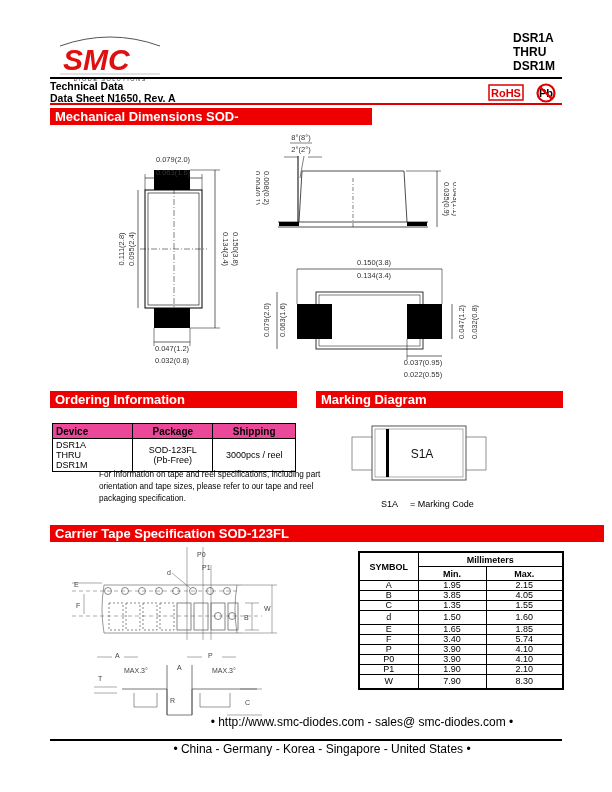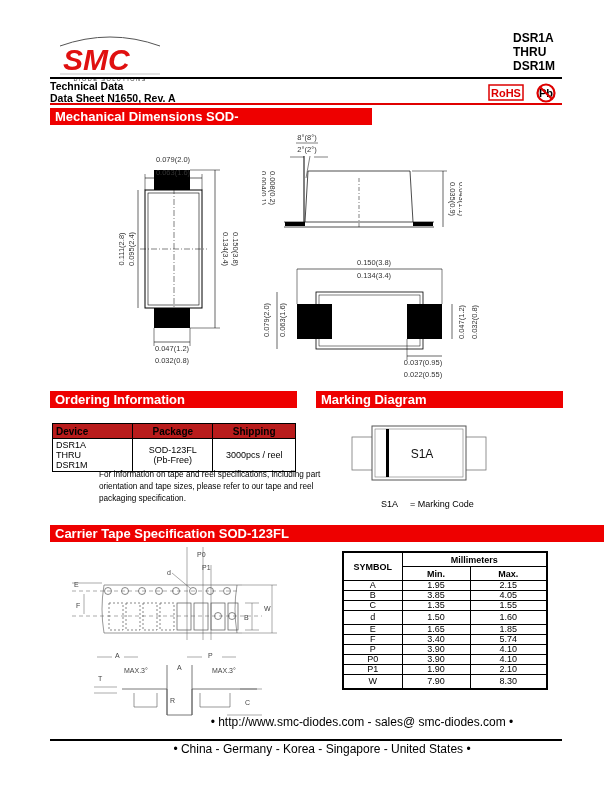--- a/index.html
+++ b/index.html
@@ -8,24 +8,24 @@
   .logo{left:55px;top:32px;width:110px;height:50px;}
   .part{left:513px;top:31px;font-weight:bold;font-size:12px;line-height:14px;}
   .rule{height:2px;background:#000;}
   .tech{left:50px;top:80px;font-weight:bold;font-size:10.5px;line-height:12px;}
   .badges{left:487px;top:82px;width:80px;height:22px;}
   .redrule{left:50px;top:103px;width:512px;height:1.5px;background:#e00000;}
   .bar{background:#ee0000;color:#fff;font-weight:bold;font-size:13px;line-height:17px;height:17px;padding-left:5px;box-sizing:border-box;}
   svg text{font-family:"Liberation Sans",sans-serif;}
   table{border-collapse:collapse;}
   .ord{left:52px;top:423px;width:244px;font-size:9px;}
-  .ord th{background:#b91c1c;border:1px solid #000;font-size:10px;padding:1px 3px;height:12px;}
+  .ord th{background:#ec4899;border:1px solid #000;font-size:10px;padding:1px 3px;height:12px;}
   .ord td{border:1px solid #000;padding:1px 3px;vertical-align:middle;line-height:10px;}
   .note{left:51px;top:469px;width:250px;font-size:8.2px;line-height:12px;margin-left:48px;}
-  .dimtab{left:342px;top:551px;width:206px;font-size:9px;border:2px solid #000;}
+  .dimtab{left:358px;top:551px;width:206px;font-size:9px;border:2px solid #000;}
   .dimtab th{border:1px solid #000;font-weight:bold;font-size:9px;height:13px;padding:0;}
   .dimtab td{border:1px solid #000;text-align:center;padding:0;height:9px;line-height:9px;font-size:9px;}
   .dimtab tr.tall td{height:13px;}
   .footer{left:50px;top:739px;width:512px;height:1.5px;background:#000;}
   .foot{left:0;width:612px;text-align:center;font-size:12px;line-height:16px;padding-left:16px;}
   .mcode{left:381px;top:499px;font-size:9px;}
 </style>
 </head>
 <body>
 
@@ -99,21 +99,21 @@
         <text text-anchor="middle">0.150(3.8)</text>
       </g>
     <line x1="44" y1="178" x2="44" y2="196" stroke="#000" stroke-width="0.5"></line>
       <line x1="80" y1="178" x2="80" y2="196" stroke="#000" stroke-width="0.5"></line>
     <line x1="44" y1="192" x2="80" y2="192" stroke="#000" stroke-width="0.6"></line>
     <text x="62" y="201" text-anchor="middle">0.047(1.2)</text>
     <text x="62" y="213" text-anchor="middle">0.032(0.8)</text>
   </svg>
 </div>
 
-<div class="abs" style="left:262px;top:128px;">
+<div class="abs" style="left:256px;top:128px;">
   <svg width="200" height="105" viewBox="0 0 200 105" font-size="7.5" fill="#333">
     <text x="45" y="12" text-anchor="middle">8°(8°)</text>
     <line x1="34" y1="15" x2="56" y2="15" stroke="#000" stroke-width="0.5"></line>
     <text x="45" y="24" text-anchor="middle">2°(2°)</text>
     <line x1="42" y1="28" x2="42" y2="95" stroke="#000" stroke-width="1"></line>
     <line x1="48" y1="28" x2="44" y2="50" stroke="#000" stroke-width="0.5"></line>
     <line x1="28" y1="29" x2="42" y2="29" stroke="#000" stroke-width="0.5"></line>
       <line x1="52" y1="29" x2="66" y2="29" stroke="#000" stroke-width="0.5"></line>
     <polyline points="43,94 46,43 148,43 151,94" fill="none" stroke="#000" stroke-width="0.7"></polyline>
     <line x1="22" y1="94" x2="172" y2="94" stroke="#000" stroke-width="0.7"></line>

